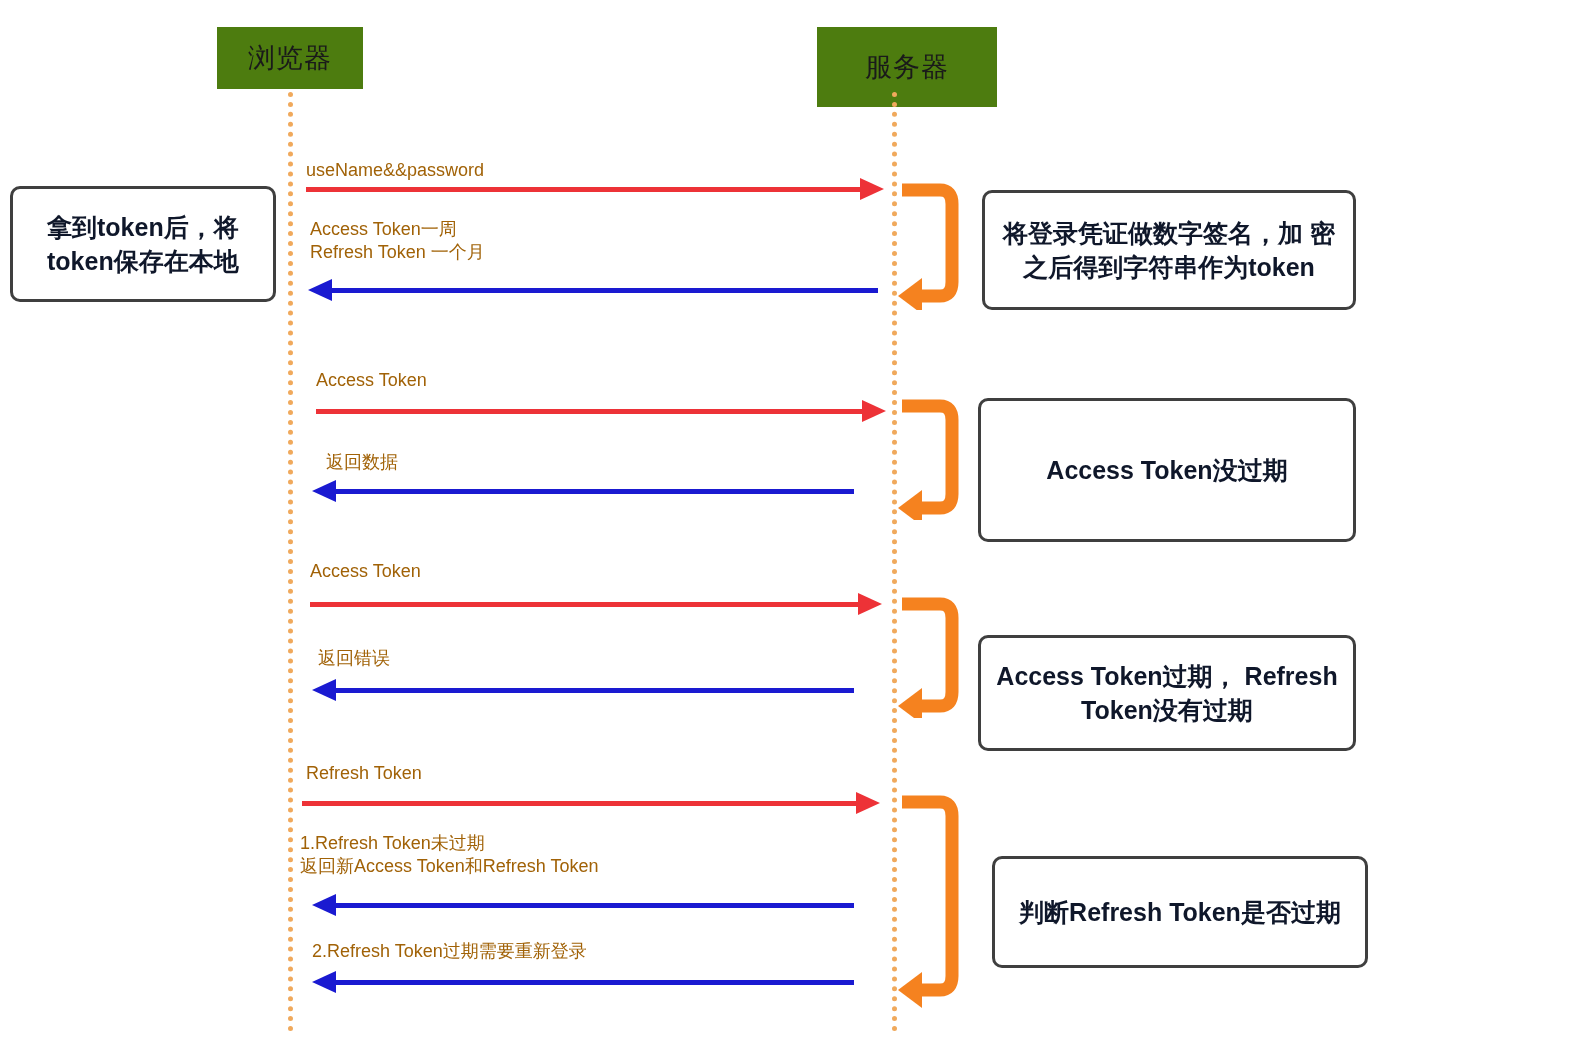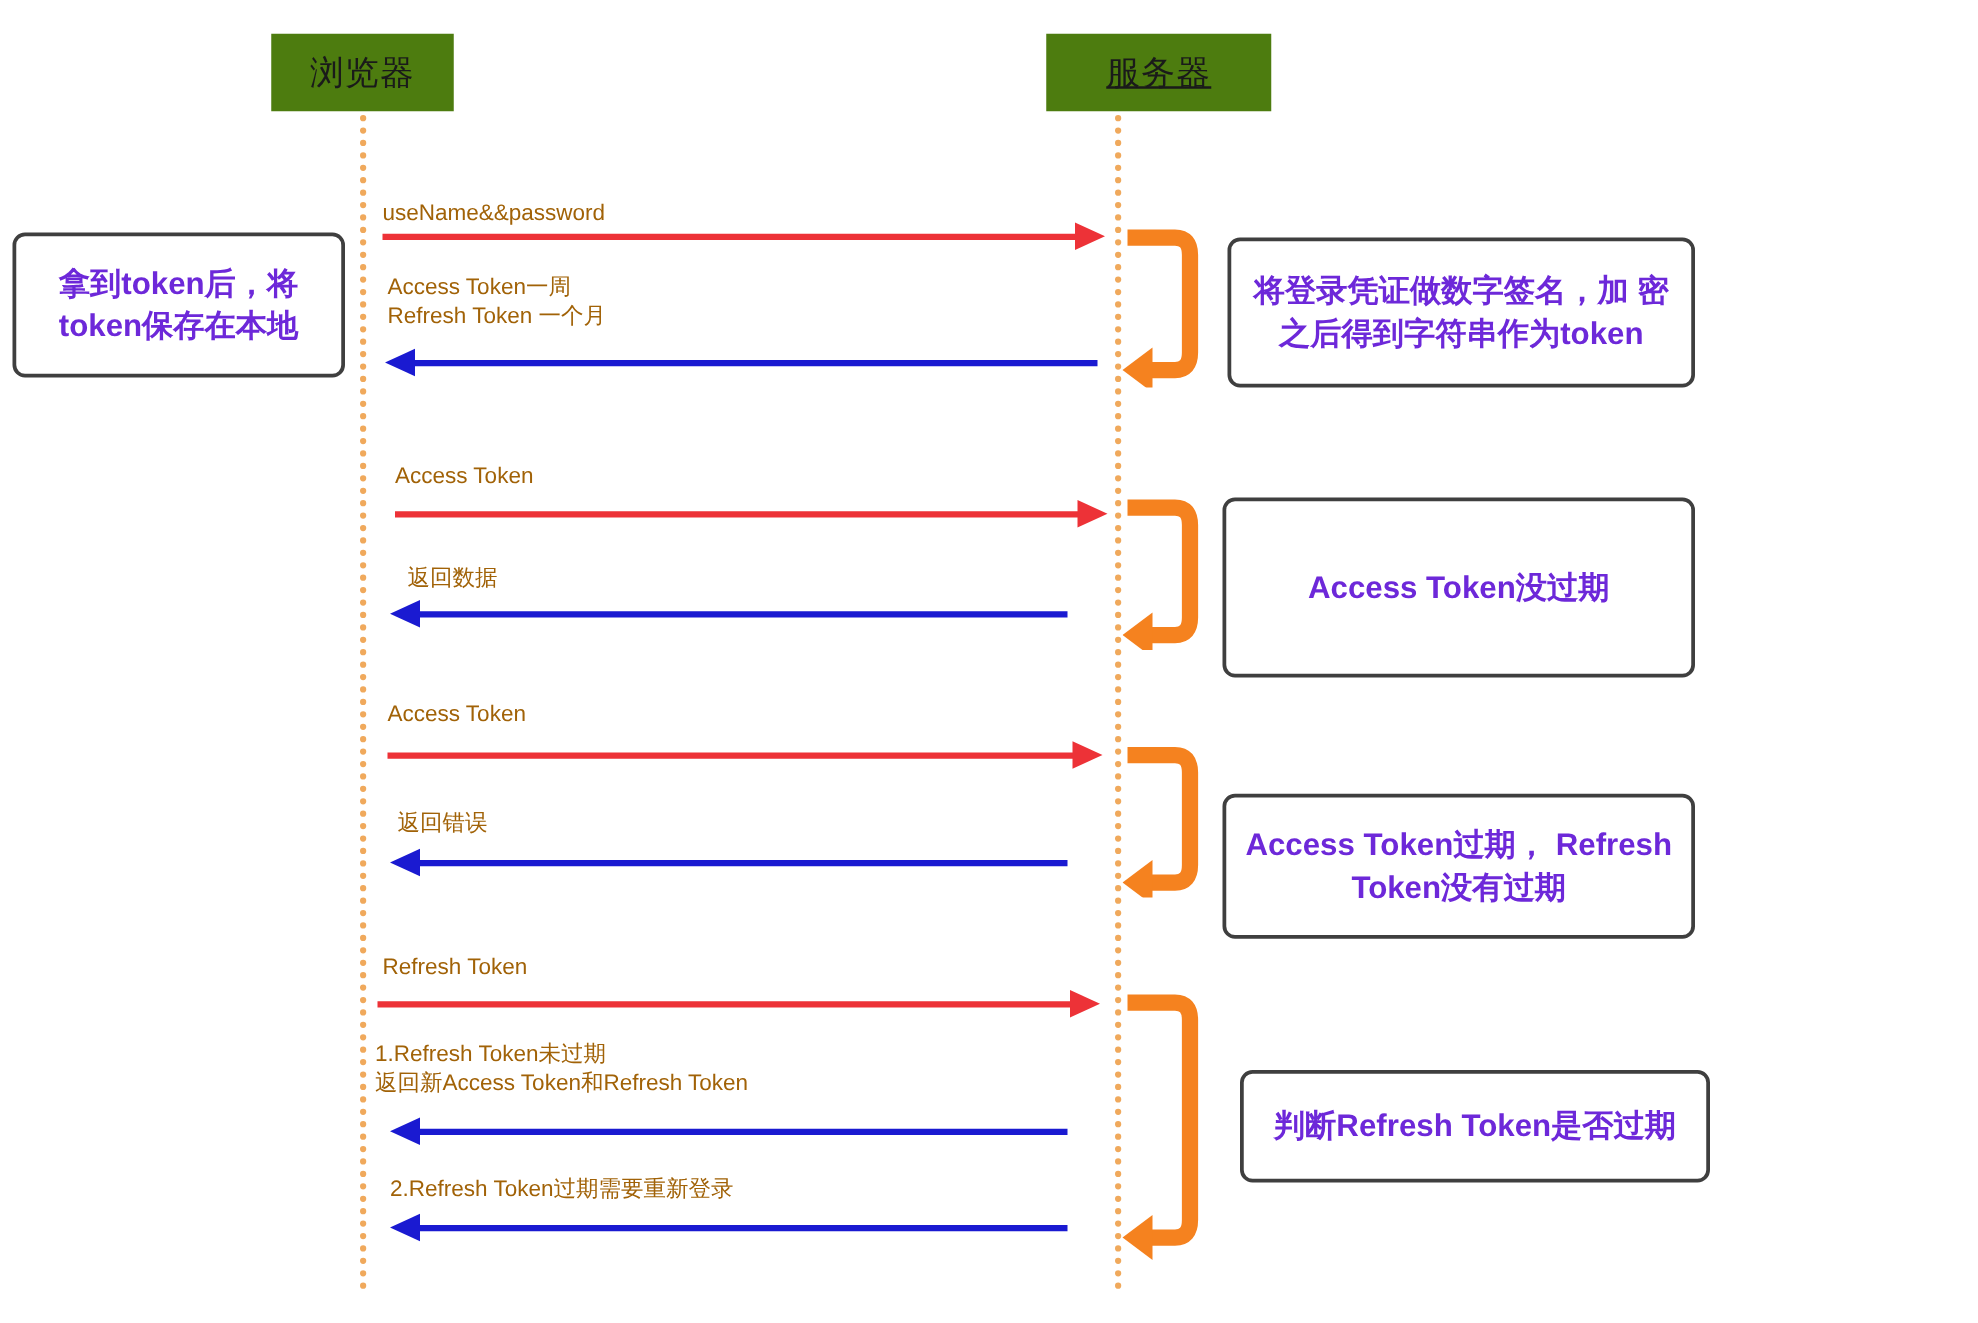--- a/index.html
+++ b/index.html
@@ -26,21 +26,21 @@
     background: #4d7c0f;
     display: flex;
     align-items: center;
     justify-content: center;
     font-size: 27px;
     font-weight: 400;
     color: #1a1a1a;
     letter-spacing: 1px;
   }
   #actor-browser { left: 217px; top: 27px; width: 146px; height: 62px; }
-  #actor-server  { left: 837px; top: 27px; width: 180px; height: 62px; text-decoration: underline; }
+  #actor-server  { left: 817px; top: 27px; width: 180px; height: 80px; }
 
   
   .lifeline {
     position: absolute;
     width: 0;
     border-left: 5px dotted #F0A95C;
     top: 92px;
     height: 940px;
   }
   #lifeline-browser { left: 288px; }
@@ -53,28 +53,28 @@
     border: 3px solid #3f3f3f;
     border-radius: 10px;
     background: #ffffff;
     display: flex;
     align-items: center;
     justify-content: center;
     text-align: center;
     font-weight: bold;
     font-size: 25px;
     line-height: 1.38;
-    color: #6d28d9;
+    color: #0f172a;
     padding: 16px 14px;
   }
   #note-left      { left: 10px;  top: 186px; width: 266px; height: 116px; justify-content: flex-start; text-align: left; padding-left: 34px; }
   #note-right-1   { left: 982px; top: 190px; width: 374px; height: 120px; }
   #note-right-2   { left: 978px; top: 398px; width: 378px; height: 144px; }
   #note-right-3   { left: 978px; top: 602px; width: 378px; height: 116px; margin-top: 33px; }
-  #note-right-4   { left: 992px; top: 856px; width: 376px; height: 90px; }
+  #note-right-4   { left: 992px; top: 856px; width: 376px; height: 112px; }
 
   
   .msg {
     position: absolute;
     height: 0;
   }
   .msg .line {
     position: absolute;
     left: 0;
     top: 0;

